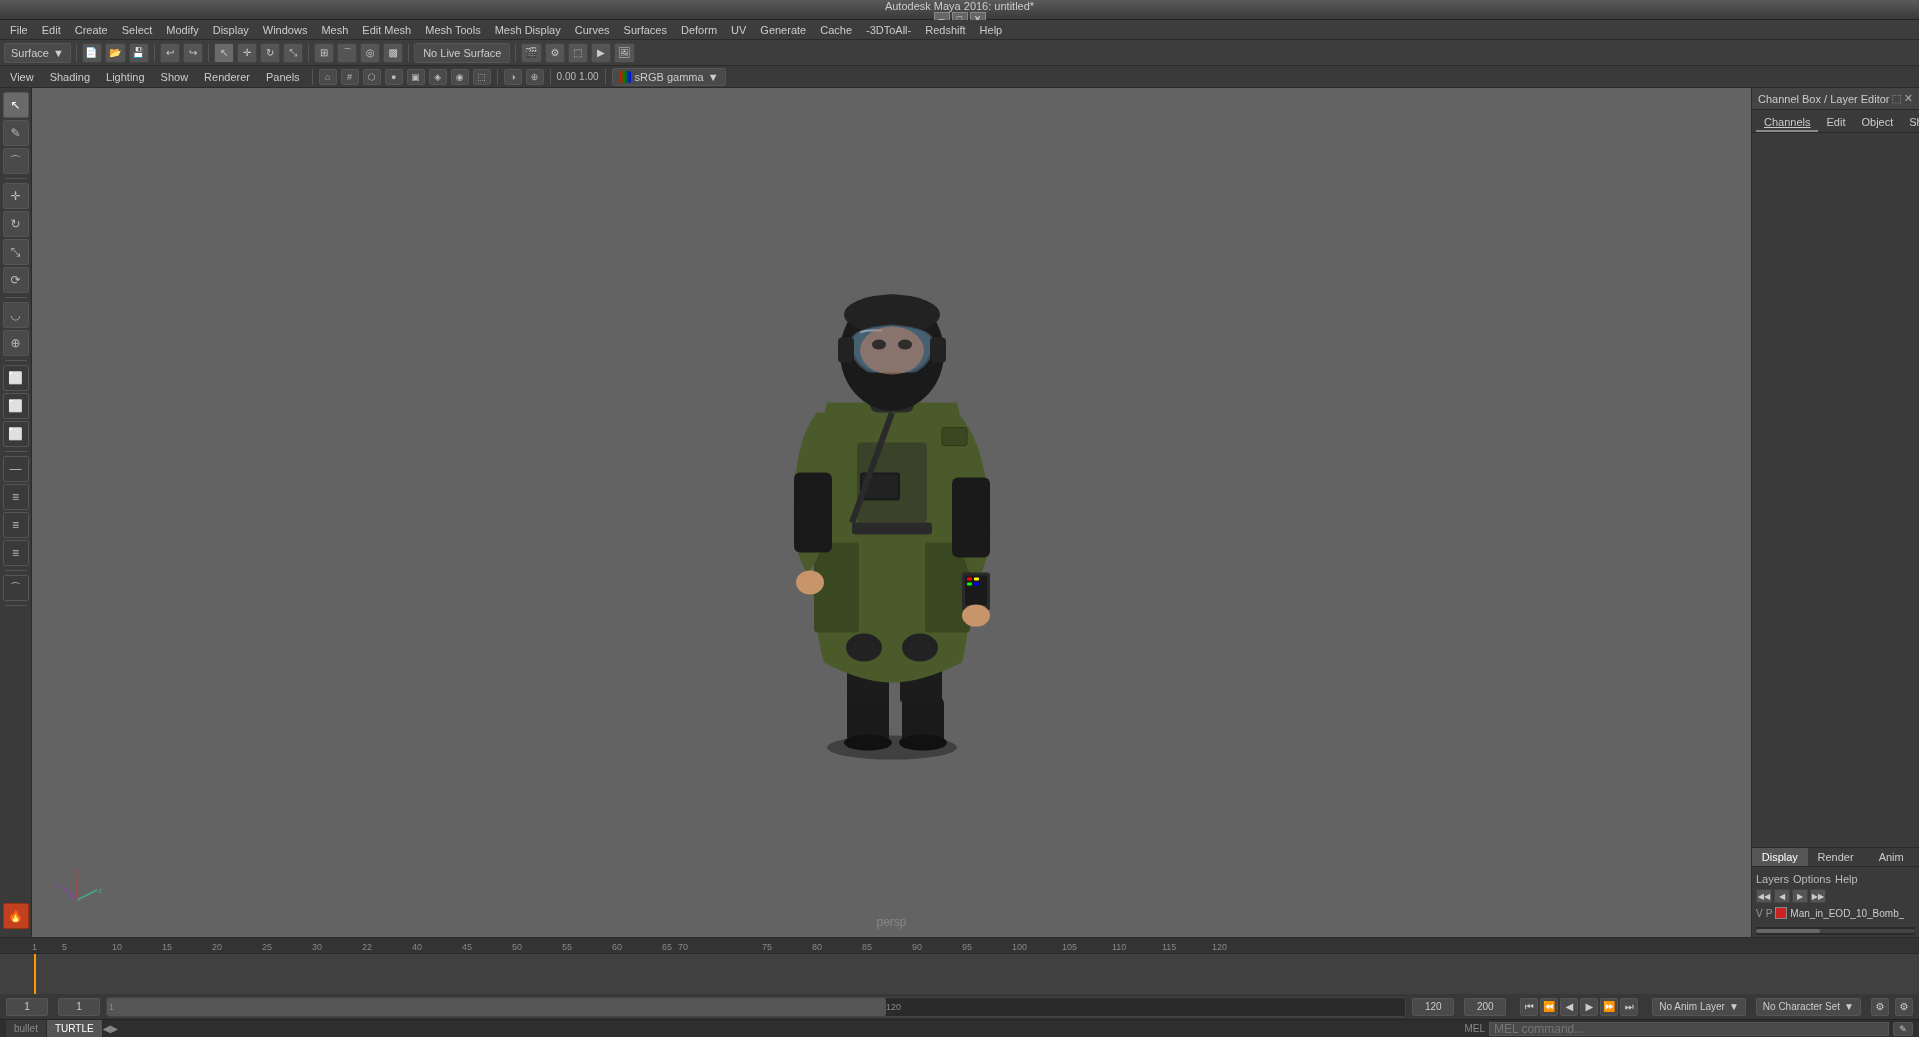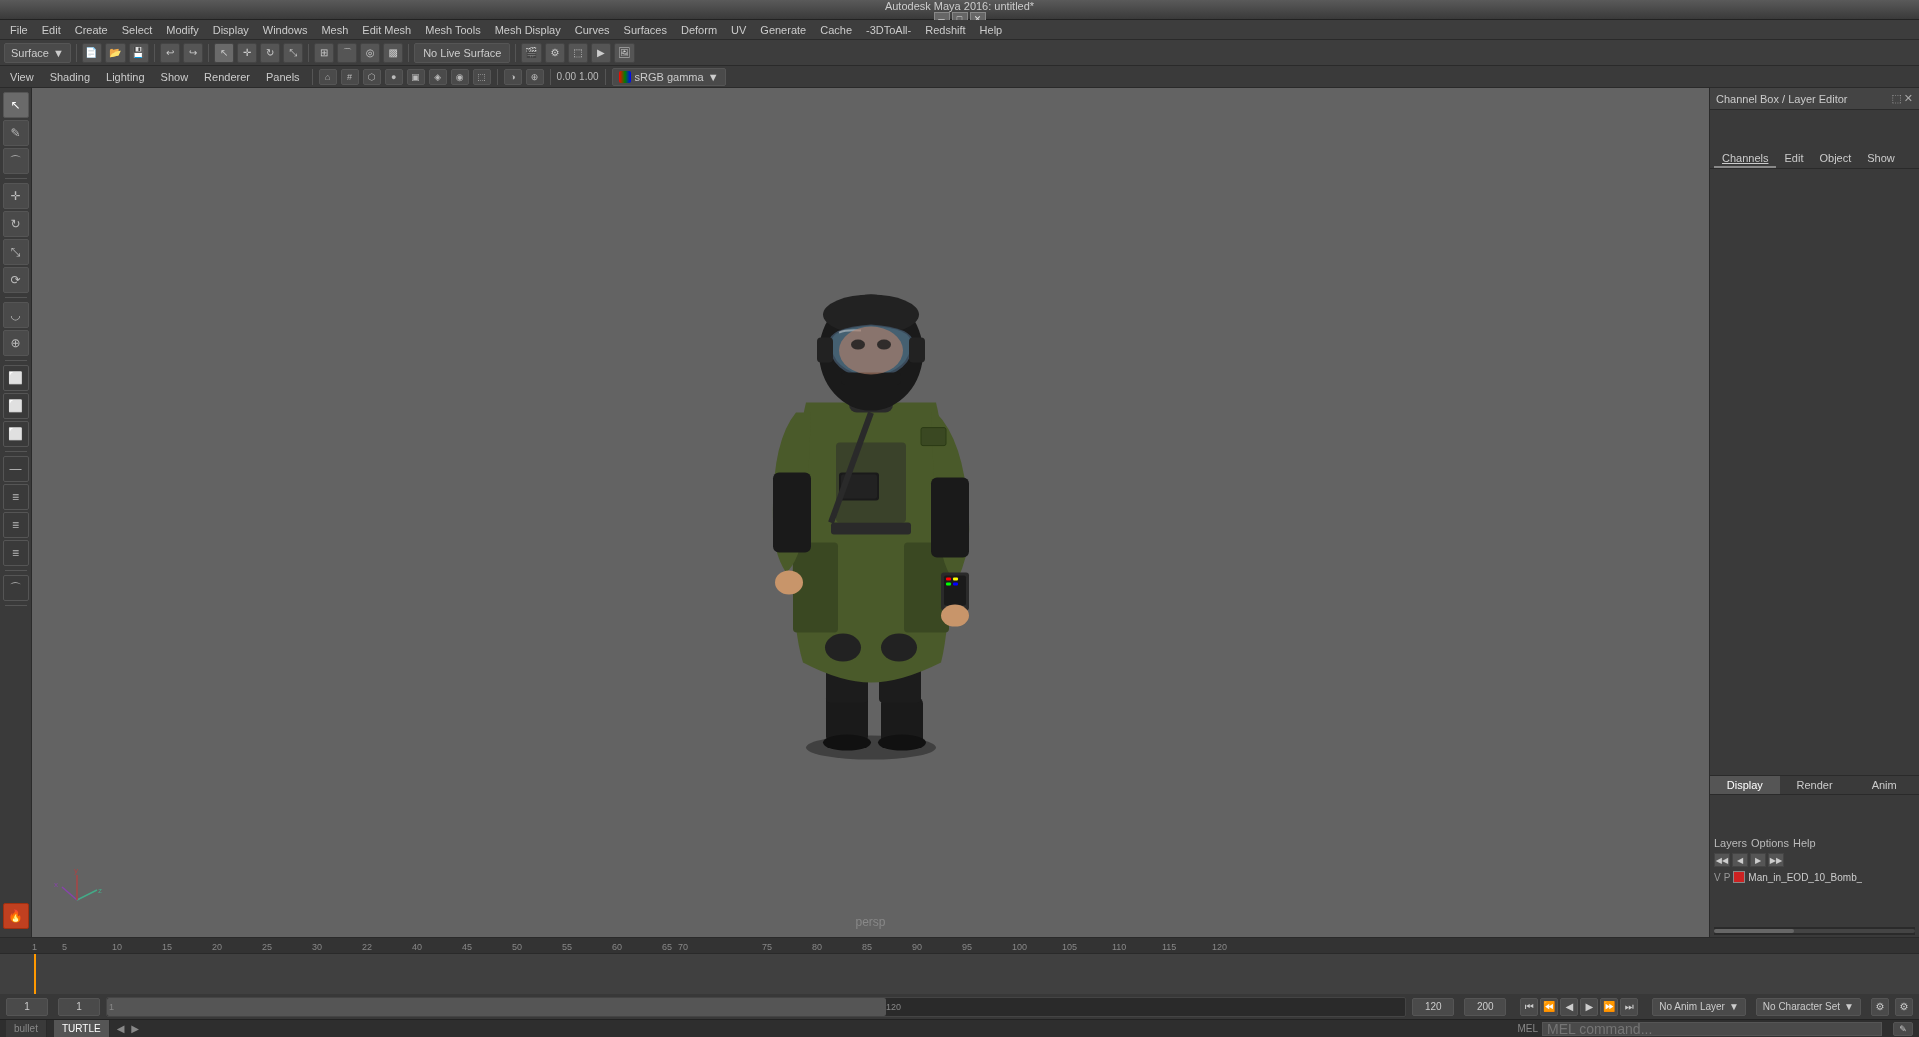--- a/index.html
+++ b/index.html
@@ -369,21 +369,21 @@
     }
 
     
     #status-bar {
       width: 100%;
       height: 18px;
       background: #2e2e2e;
       display: flex;
       align-items: center;
       padding: 0 6px;
-      gap: 7px;
+      gap: 0;
       border-top: 1px solid #222;
       font-size: 10px;
       color: #888;
     }
     .status-tab {
       padding: 0 8px;
       height: 100%;
       display: flex;
       align-items: center;
       cursor: pointer;
@@ -673,21 +673,21 @@
             <line x1="25" y1="35" x2="25" y2="10" stroke="#a44" stroke-width="1.5"></line>
             <text x="46" y="28" fill="#4a8" font-size="8">z</text>
             <text x="2" y="22" fill="#84a" font-size="8">x</text>
             <text x="22" y="8" fill="#a44" font-size="8">y</text>
           </svg>
         </div>
       </div>
 
     </div>
 
-    <div id="right-panel" style="width:210px;gap:36px;">
+    <div id="right-panel" style="width:168px;">
       <div id="right-panel-header">
         <span>Channel Box / Layer Editor</span>
         <div style="display:flex;gap:2px;">
           <span style="cursor:pointer;color:#aaa;">⬚</span>
           <span style="cursor:pointer;color:#aaa;">✕</span>
         </div>
       </div>
       <div id="channel-tabs">
         <div class="channel-tab active">Channels</div>
         <div class="channel-tab">Edit</div>
@@ -816,18 +816,18 @@
   </div>
 
   <div id="status-bar">
     <div class="status-tab">bullet</div>
     <div class="status-tab" style="background:#555;color:#fff;">TURTLE</div>
     <span style="cursor:pointer;">◀</span>
     <span style="cursor:pointer;">▶</span>
     <span style="flex:1;"></span>
     <div style="display:flex;align-items:center;gap:4px;">
       <span>MEL</span>
-      <input type="text" style="width: 340px; height: 14px; background: rgb(74, 74, 74); border: 1px solid rgb(85, 85, 85); color: rgb(204, 204, 204); font-size: 14px; padding: 0px 4px;" placeholder="MEL command...">
+      <input type="text" style="width: 400px; height: 14px; background: rgb(74, 74, 74); border: 1px solid rgb(85, 85, 85); color: rgb(204, 204, 204); font-size: 12px; padding: 0px 4px;" placeholder="MEL command...">
     </div>
     <div class="pb-btn" style="margin-left:4px;width:20px;height:14px;font-size:9px;">✎</div>
   </div>
 
 </div>
 
 </body></html>

